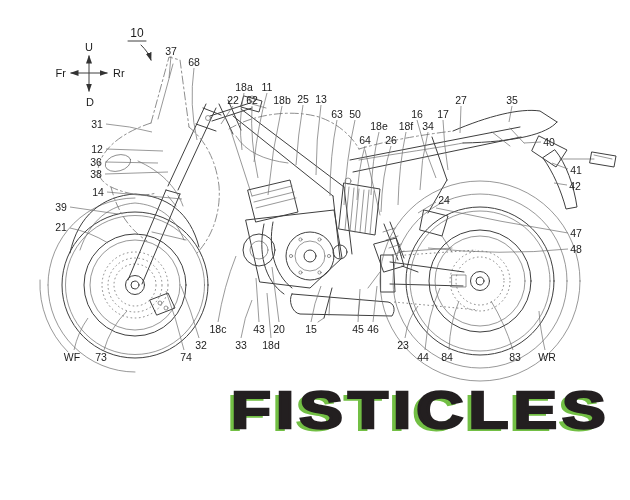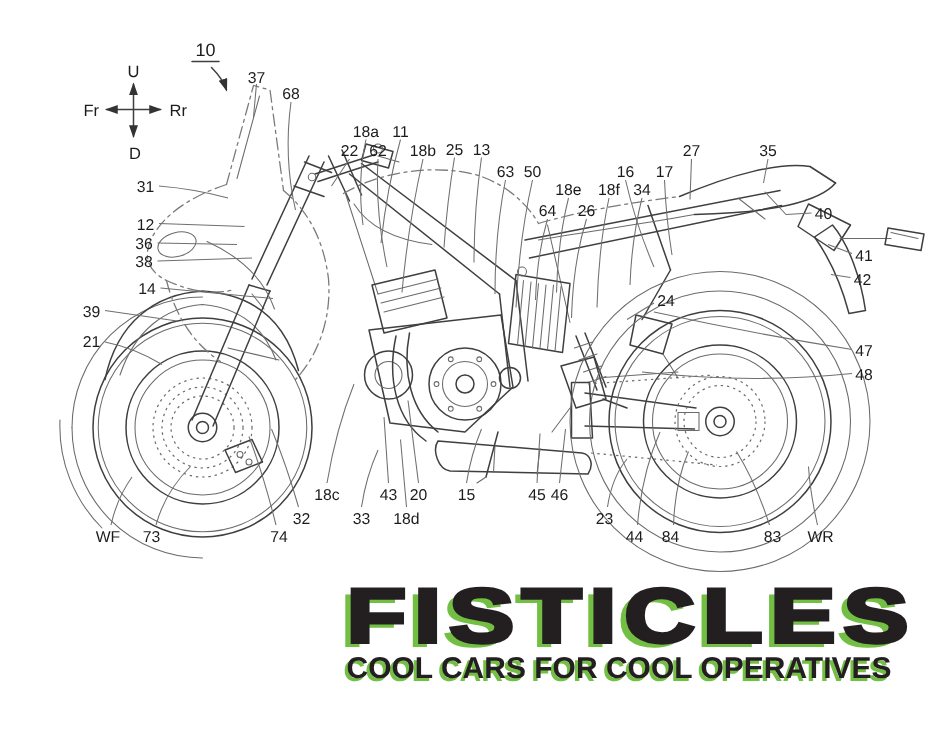--- a/index.html
+++ b/index.html
@@ -330,16 +330,15 @@
         <text x="447" y="361" class="plabel">84</text>
         <path d="M513,350 Q504,322 491,301" class="leader"></path>
         <text x="515" y="361" class="plabel">83</text>
         <path d="M545,350 Q540,328 539,311" class="leader"></path>
         <text x="547" y="361" class="plabel">WR</text>
       </g>
   </svg>
 
   <div class="logo">
     <div class="logo-name">FISTICLES</div>
-    <div class="logo-tag">COOL CARS FOR COOL OPERATIVES</div>
   </div>
 
 </div>
 
 </body></html>

